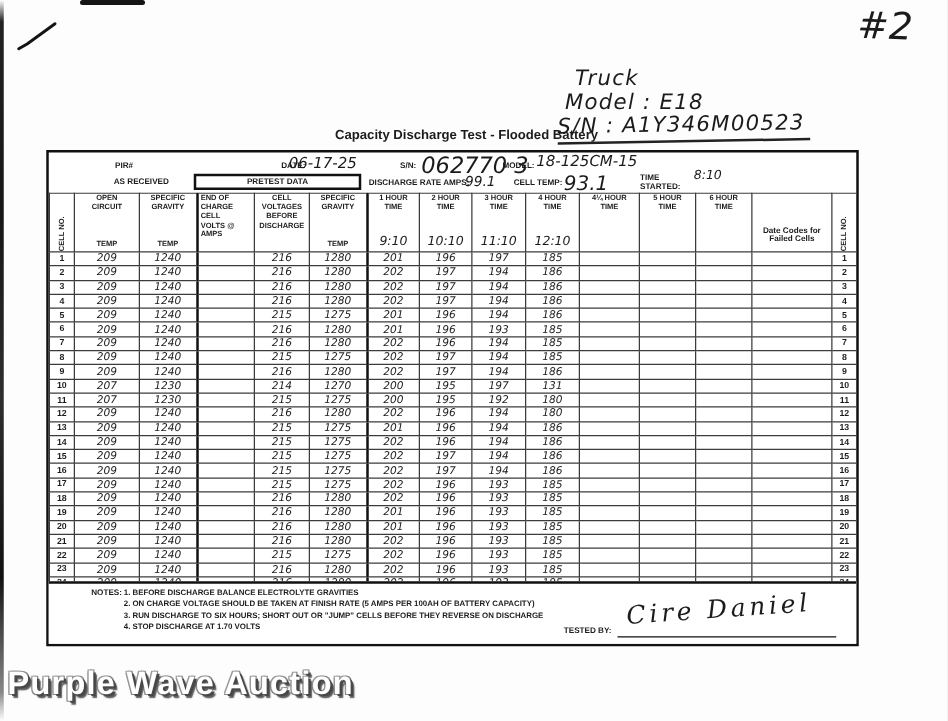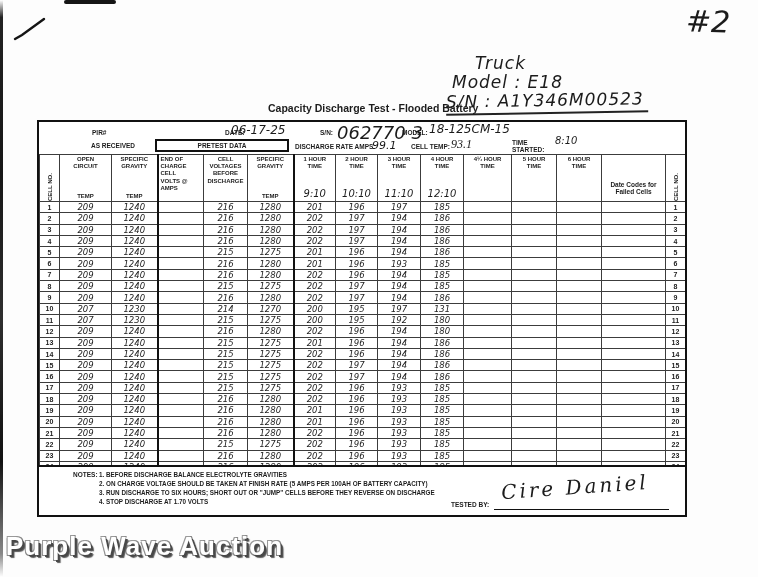--- a/index.html
+++ b/index.html
@@ -6,21 +6,21 @@
   .page{position:relative;width:758px;height:577px;background:#fdfdfd;overflow:hidden;
         font-family:"Liberation Sans",sans-serif;color:#1c1c1c;}
   
   .edge-strip{position:absolute;left:0;top:0;width:3px;height:577px;
     background:linear-gradient(#fff 0%,#222 3%,#161616 30%,#2e2e2e 55%,#111 80%,#888 96%,#fff 100%);}
   .top-smudge{position:absolute;left:64px;top:0;width:52px;height:4px;background:#151515;border-radius:2px;}
   
   .hw{font-family:"DejaVu Sans",sans-serif;font-style:italic;color:#1b1b1b;white-space:nowrap;}
   .hw-big{font-size:17px;letter-spacing:1px;}
   .pagenum{position:absolute;left:686px;top:4px;font-size:30px;transform:rotate(2deg);}
-  .truck1{position:absolute;left:475px;top:53px;}
+  .truck1{position:absolute;left:460px;top:53px;}
   .truck2{position:absolute;left:452px;top:72px;text-align:right;}
   .truck3{position:absolute;left:446px;top:90px;border-bottom:2px solid #222;padding:0 4px 2px 0;transform:rotate(-1deg);}
   .checkmark{position:absolute;left:12px;top:16px;}
   
   .form-title{position:absolute;left:268px;top:102px;font-size:10.5px;font-weight:bold;}
   .form-box{position:absolute;left:37px;top:120px;width:650px;height:397px;border:2px solid #111;box-sizing:border-box;background:#fff;}
   .lbl{position:absolute;font-size:6.5px;font-weight:bold;white-space:pre-line;line-height:1.15;}
   .hv{position:absolute;font-size:12px;}
   .pretest-box{position:absolute;left:116px;top:17px;width:134px;height:13px;border:2px solid #111;box-sizing:border-box;
     display:flex;align-items:center;justify-content:center;font-size:6.5px;font-weight:bold;}
@@ -80,21 +80,21 @@
     <span class="lbl" style="left: 281px; top: 7px; white-space: pre-line;">S/N:</span>
     <span class="hw hv" style="left:298px;top:0px;font-size:18px;">062770 3</span>
     <span class="lbl" style="left: 363px; top: 7px; white-space: pre-line;">MODEL:</span>
     <span class="hw hv" style="left:390px;top:0px;">18-125CM-15</span>
 
     <span class="lbl" style="left: 52px; top: 20px; white-space: pre-line;">AS RECEIVED</span>
     <div class="pretest-box">PRETEST DATA</div>
     <span class="lbl" style="left: 256px; top: 21px; white-space: pre-line;">DISCHARGE RATE AMPS:</span>
     <span class="hw hv" style="left:333px;top:17px;font-size:11px;">99.1</span>
     <span class="lbl" style="left: 372px; top: 21px; white-space: pre-line;">CELL TEMP:</span>
-    <span class="hw hv" style="left:412px;top:15px;font-size:12px;font-family:Liberation Serif, serif;">93.1</span>
+    <span class="hw hv" style="left:412px;top:15px;font-size:16px;">93.1</span>
     <span class="lbl" style="left: 473px; top: 17px; white-space: pre-line;">TIME
 STARTED:</span>
     <span class="hw hv" style="left:516px;top:13px;font-size:10px;">8:10</span>
 
     <div class="tblwrap">
       <table class="t">
         <colgroup>
           <col style="width:20px">
             <col style="width:52px">
             <col style="width:46px">

